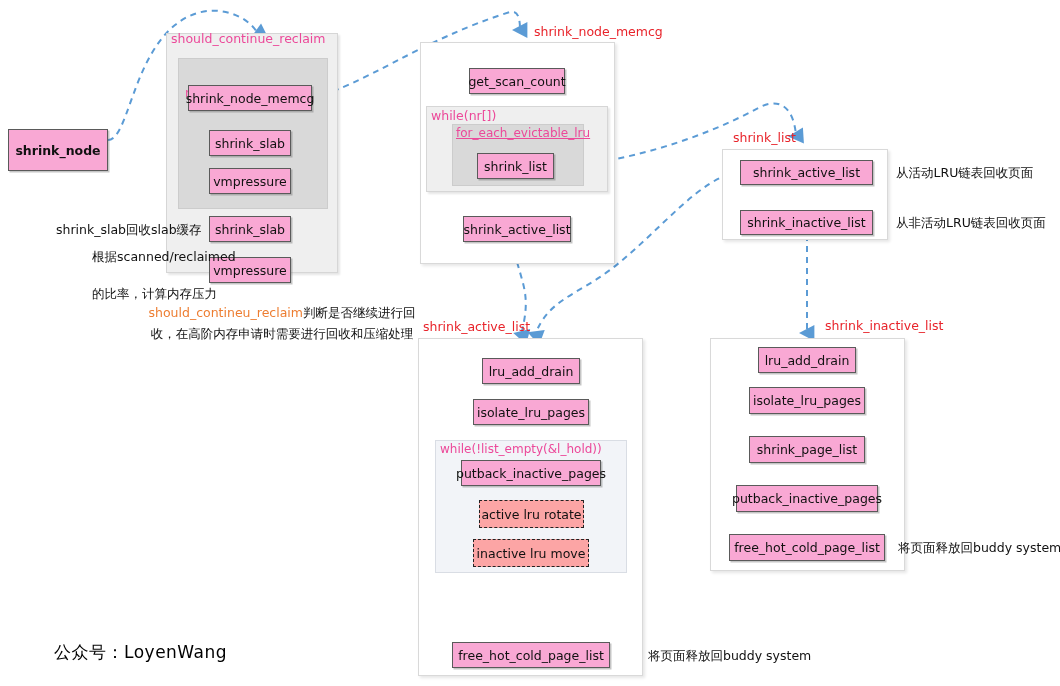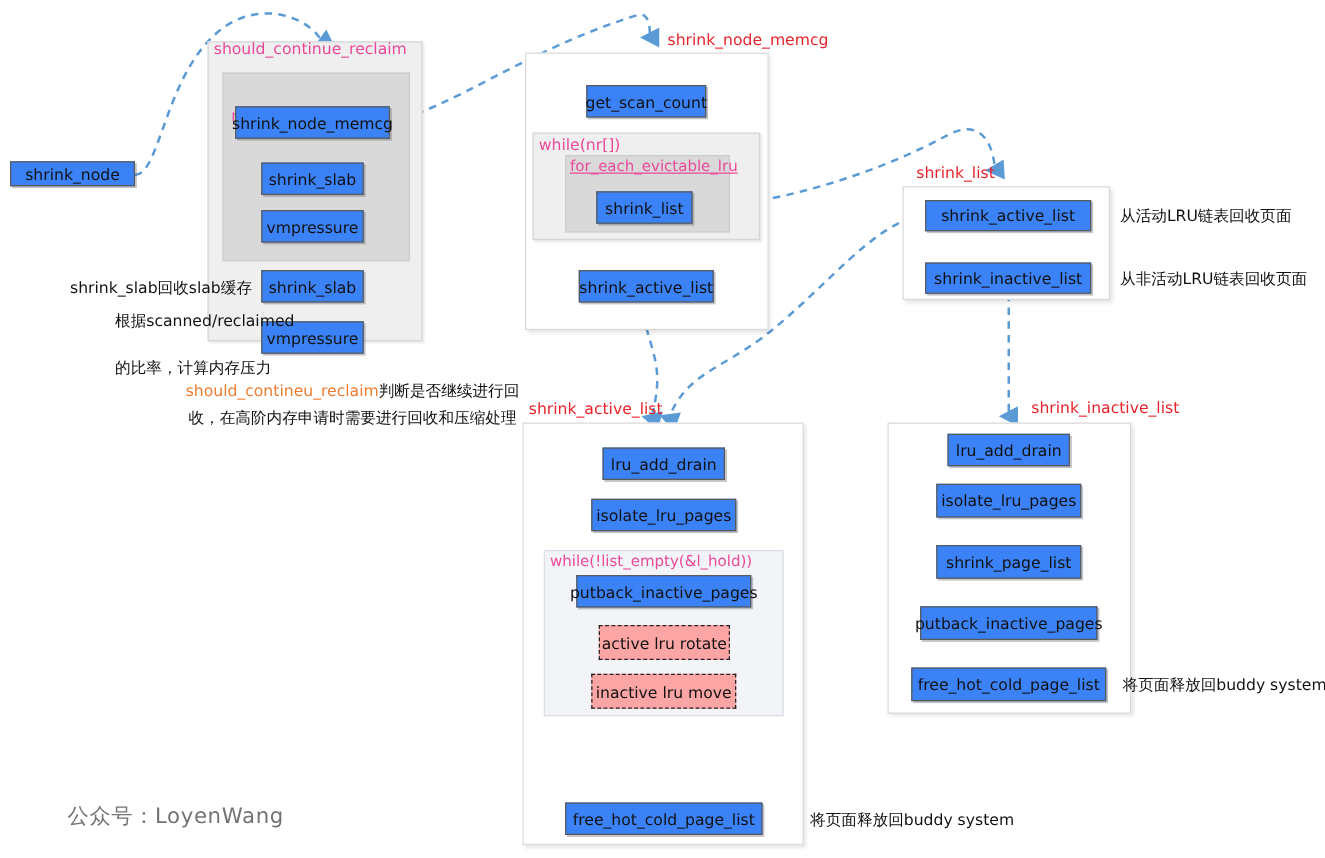--- a/index.html
+++ b/index.html
@@ -7,21 +7,21 @@
     width:1060px;height:686px;position:relative;overflow:hidden;
     font-family:"DejaVu Sans","Liberation Sans",sans-serif;
     color:#1a1a1a;
   }
   #canvas{position:absolute;left:0;top:0;width:1060px;height:686px;}
   svg.wires{position:absolute;left:0;top:0;width:1060px;height:686px;pointer-events:none;}
 
   
   .node{
     position:absolute;
-    background:#3b82f6;
+    background:#f9a8d4;
     border:1.6px solid #5a5a5a;
     box-shadow:1.5px 1.5px 0 rgba(90,90,90,.35);
     font-size:12.5px;
     color:#111;
     display:flex;align-items:center;justify-content:center;
     white-space:nowrap;
     box-sizing:border-box;
     z-index:5;
   }
   .node.dashed{
@@ -71,21 +71,21 @@
     font-size:12.5px;
     color:#111;
     white-space:nowrap;
     z-index:8;
   }
   .note .ora{color:#ed7d31;margin-top:20px;}
   .note.centered{text-align:center;}
   .watermark{
     position:absolute;
     font-size:17px;
-    color:#737373;
+    color:#000000;
     letter-spacing:.5px;
     white-space:nowrap;
     z-index:9;
   }
 </style>
 </head>
 <body>
 
 <div id="canvas">
 
@@ -125,21 +125,21 @@
       <path d="M531,566 L531,598"></path>
       <path d="M531,625 L531,641"></path>
 
       <path d="M807,373 L807,387"></path>
       <path d="M807,414 L807,436"></path>
       <path d="M807,463 L807,485"></path>
       <path d="M807,512 L807,534"></path>
     </g>
   </svg>
 
-  <div class="node" style="left:8px;top:129px;width:100px;height:20px;">shrink_node</div>
+  <div class="node" style="left:8px;top:129px;width:100px;height:42px;font-weight:bold;">shrink_node</div>
 
   <div class="group gray1" style="left:166px;top:33px;width:172px;height:240px;"></div>
   <div class="grouplabel" style="left:171px;top:31px;">should_continue_reclaim</div>
 
   <div class="group gray2" style="left:178px;top:58px;width:150px;height:151px;"></div>
   <div class="grouplabel" style="left:185px;top:61px;margin-top:24px;">mem_cgroup_iter</div>
 
   <div class="node" style="left:188px;top:85px;width:124px;height:26px;">shrink_node_memcg</div>
   <div class="node" style="left:209px;top:130px;width:82px;height:26px;">shrink_slab</div>
   <div class="node" style="left:209px;top:168px;width:82px;height:26px;">vmpressure</div>

